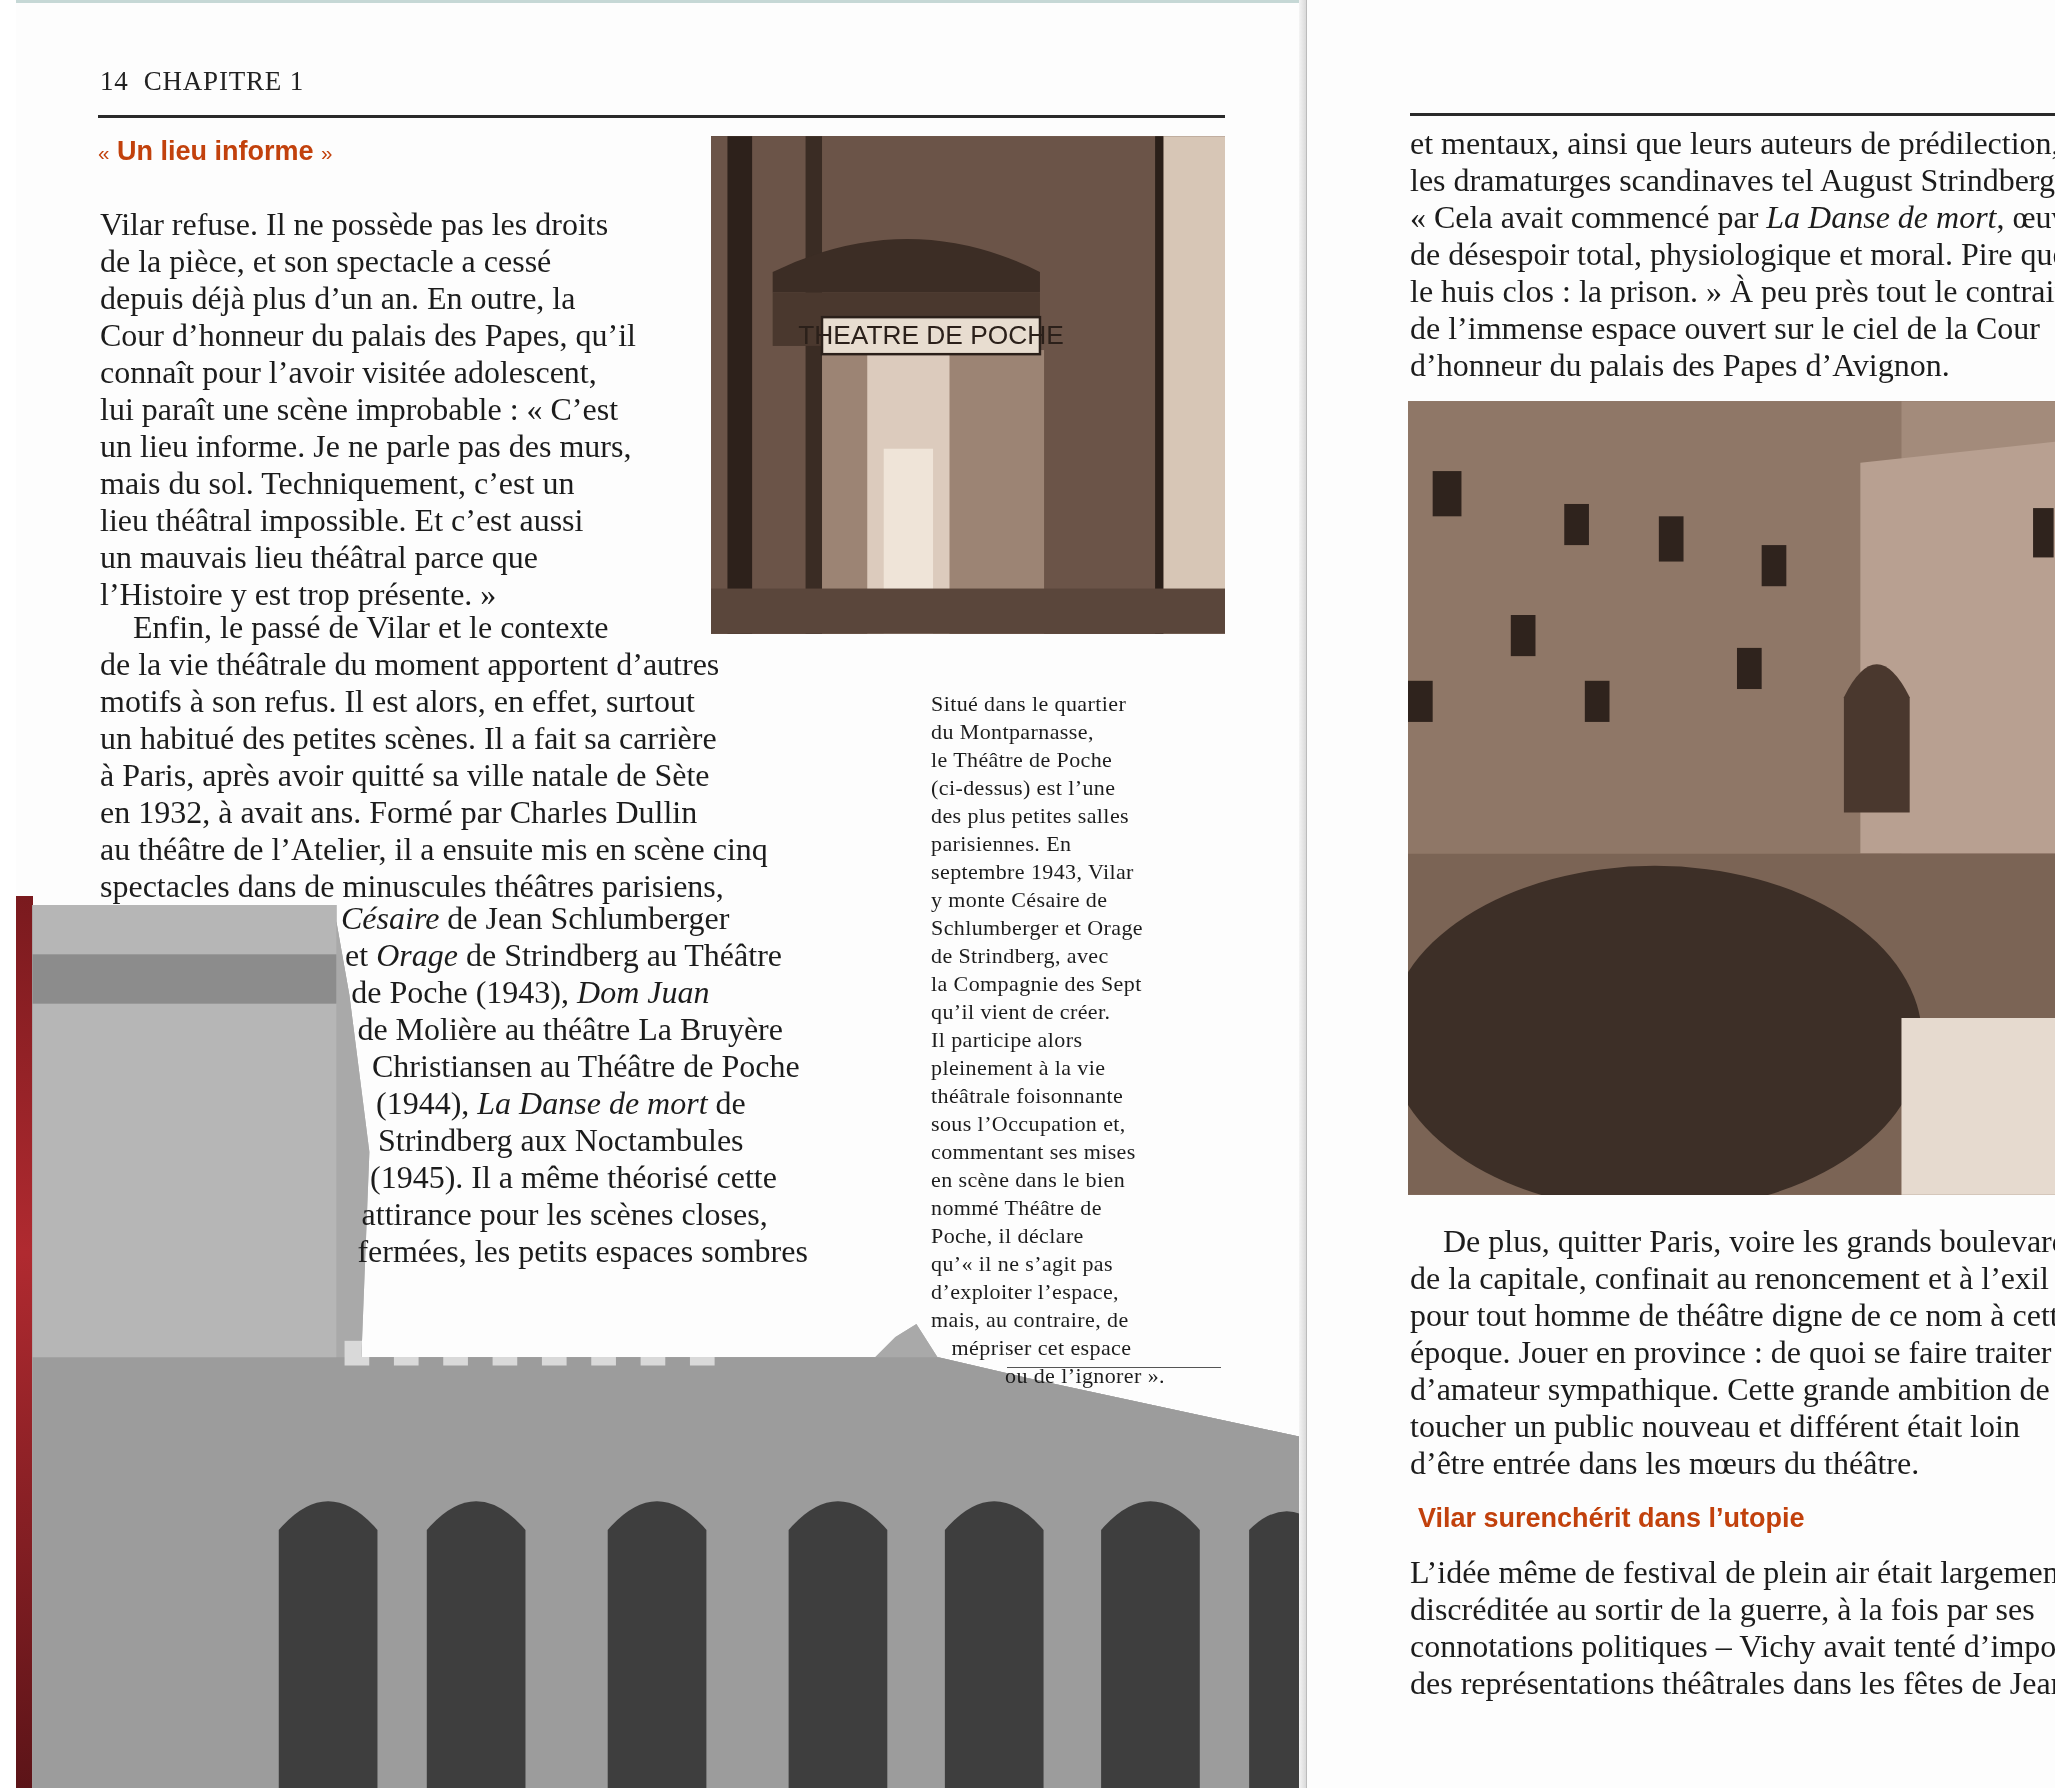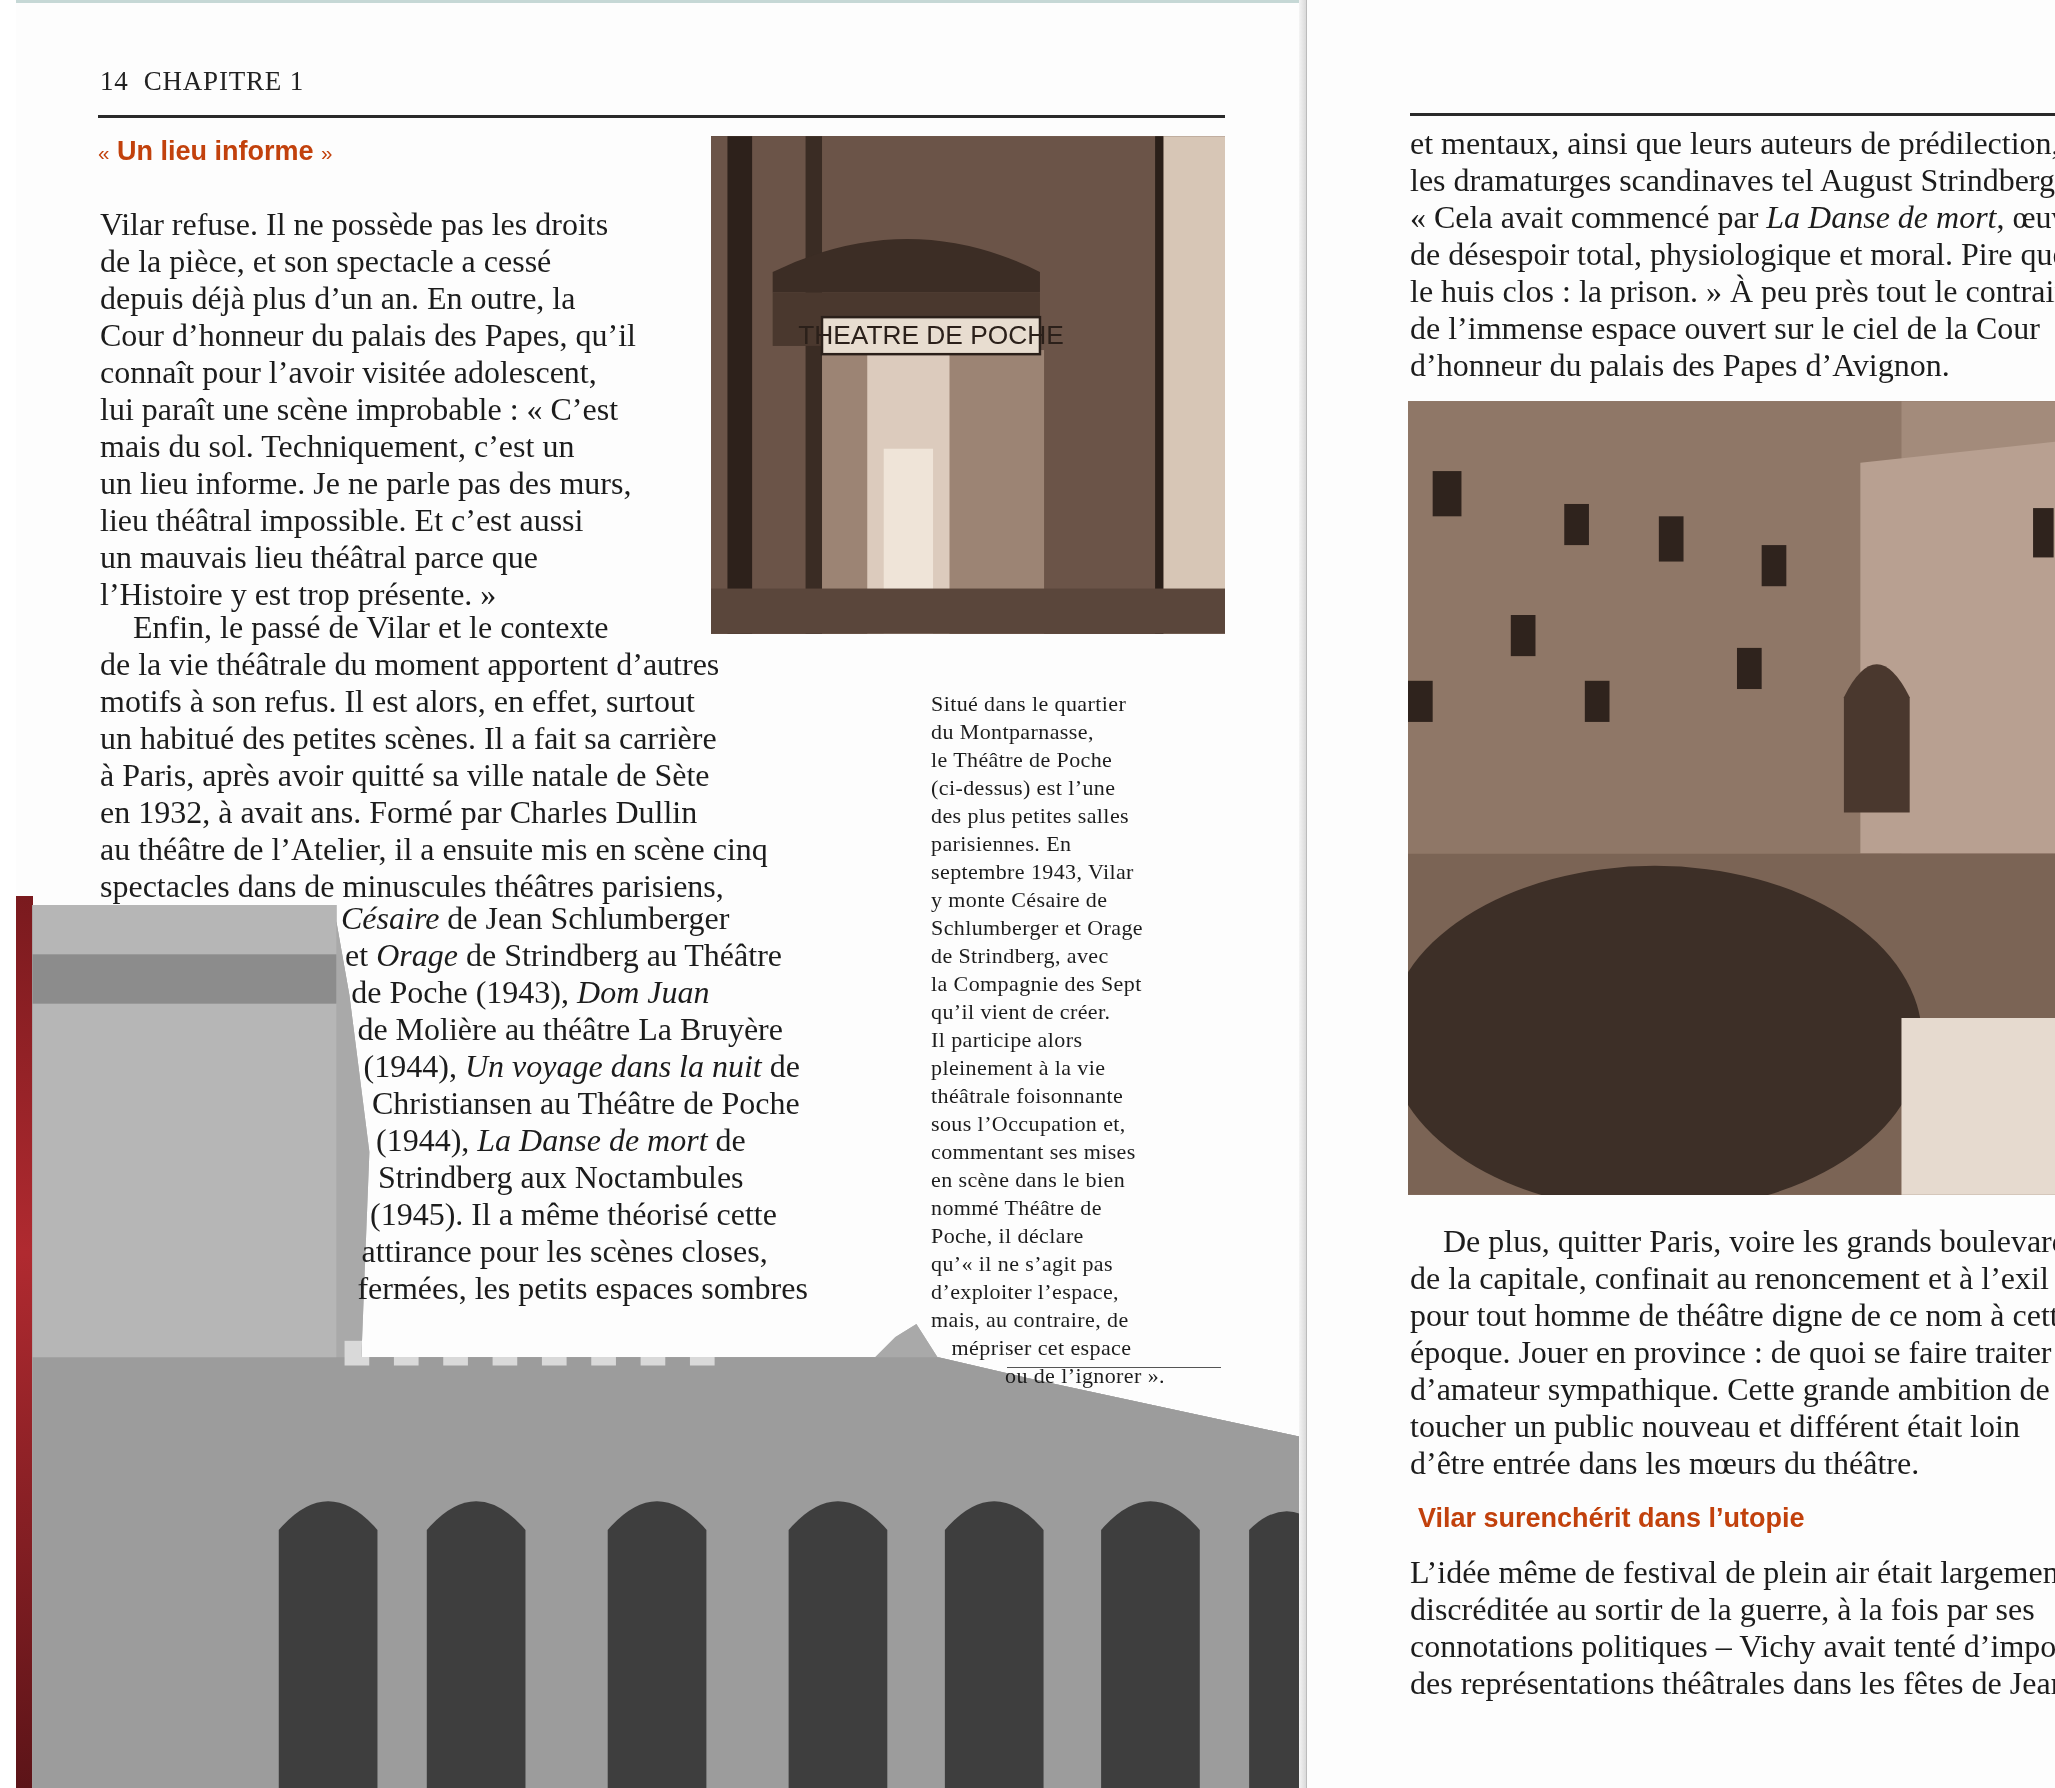--- a/index.html
+++ b/index.html
@@ -72,22 +72,22 @@
     </svg>
   </div>
 
   <div class="body-text" style="left:84px; top:206px;">
     <span class="ln">Vilar refuse. Il ne possède pas les droits</span>
     <span class="ln">de la pièce, et son spectacle a cessé</span>
     <span class="ln">depuis déjà plus d’un an. En outre, la</span>
     <span class="ln">Cour d’honneur du palais des Papes, qu’il</span>
     <span class="ln">connaît pour l’avoir visitée adolescent,</span>
     <span class="ln">lui paraît une scène improbable : « C’est</span>
+    <span class="ln">un lieu informe. Je ne parle pas des murs,</span>
     <span class="ln">mais du sol. Techniquement, c’est un</span>
-    <span class="ln">un lieu informe. Je ne parle pas des murs,</span>
     <span class="ln">lieu théâtral impossible. Et c’est aussi</span>
     <span class="ln">un mauvais lieu théâtral parce que</span>
     <span class="ln">l’Histoire y est trop présente. »</span>
   </div>
 
   <div class="body-text" style="left:84px; top:609px;">
     <span class="ln indent">Enfin, le passé de Vilar et le contexte</span>
     <span class="ln">de la vie théâtrale du moment apportent d’autres</span>
     <span class="ln">motifs à son refus. Il est alors, en effet, surtout</span>
     <span class="ln">un habitué des petites scènes. Il a fait sa carrière</span>
@@ -123,21 +123,20 @@
           <rect x="1600" y="1060" width="60" height="60"></rect>
       </g>
     </svg>
   </div>
 
   <div class="body-text" style="left:325px; top:900px;">
     <span class="ln"><i>Césaire</i><span> de Jean Schlumberger</span></span>
     <span class="ln" style="padding-left:4.1px"><span>et </span><i>Orage</i><span> de Strindberg au Théâtre</span></span>
     <span class="ln" style="padding-left:10.3px"><span>de Poche (1943), </span><i>Dom Juan</i></span>
     <span class="ln" style="padding-left:16.4px">de Molière au théâtre La Bruyère</span>
-    <span class="ln" style="padding-left:22.6px"><span>(1944), </span><i>Un voyage dans la nuit</i><span> de</span></span>
     <span class="ln" style="padding-left:31px">Christiansen au Théâtre de Poche</span>
     <span class="ln" style="padding-left:35px"><span>(1944), </span><i>La Danse de mort</i><span> de</span></span>
     <span class="ln" style="padding-left:37px">Strindberg aux Noctambules</span>
     <span class="ln" style="padding-left:29px">(1945). Il a même théorisé cette</span>
     <span class="ln" style="padding-left:20.6px">attirance pour les scènes closes,</span>
     <span class="ln" style="padding-left:16.4px">fermées, les petits espaces sombres</span>
   </div>
 
   <div class="caption" style="left:915px; top:650px;">
     <span class="ln">Situé dans le quartier</span>

